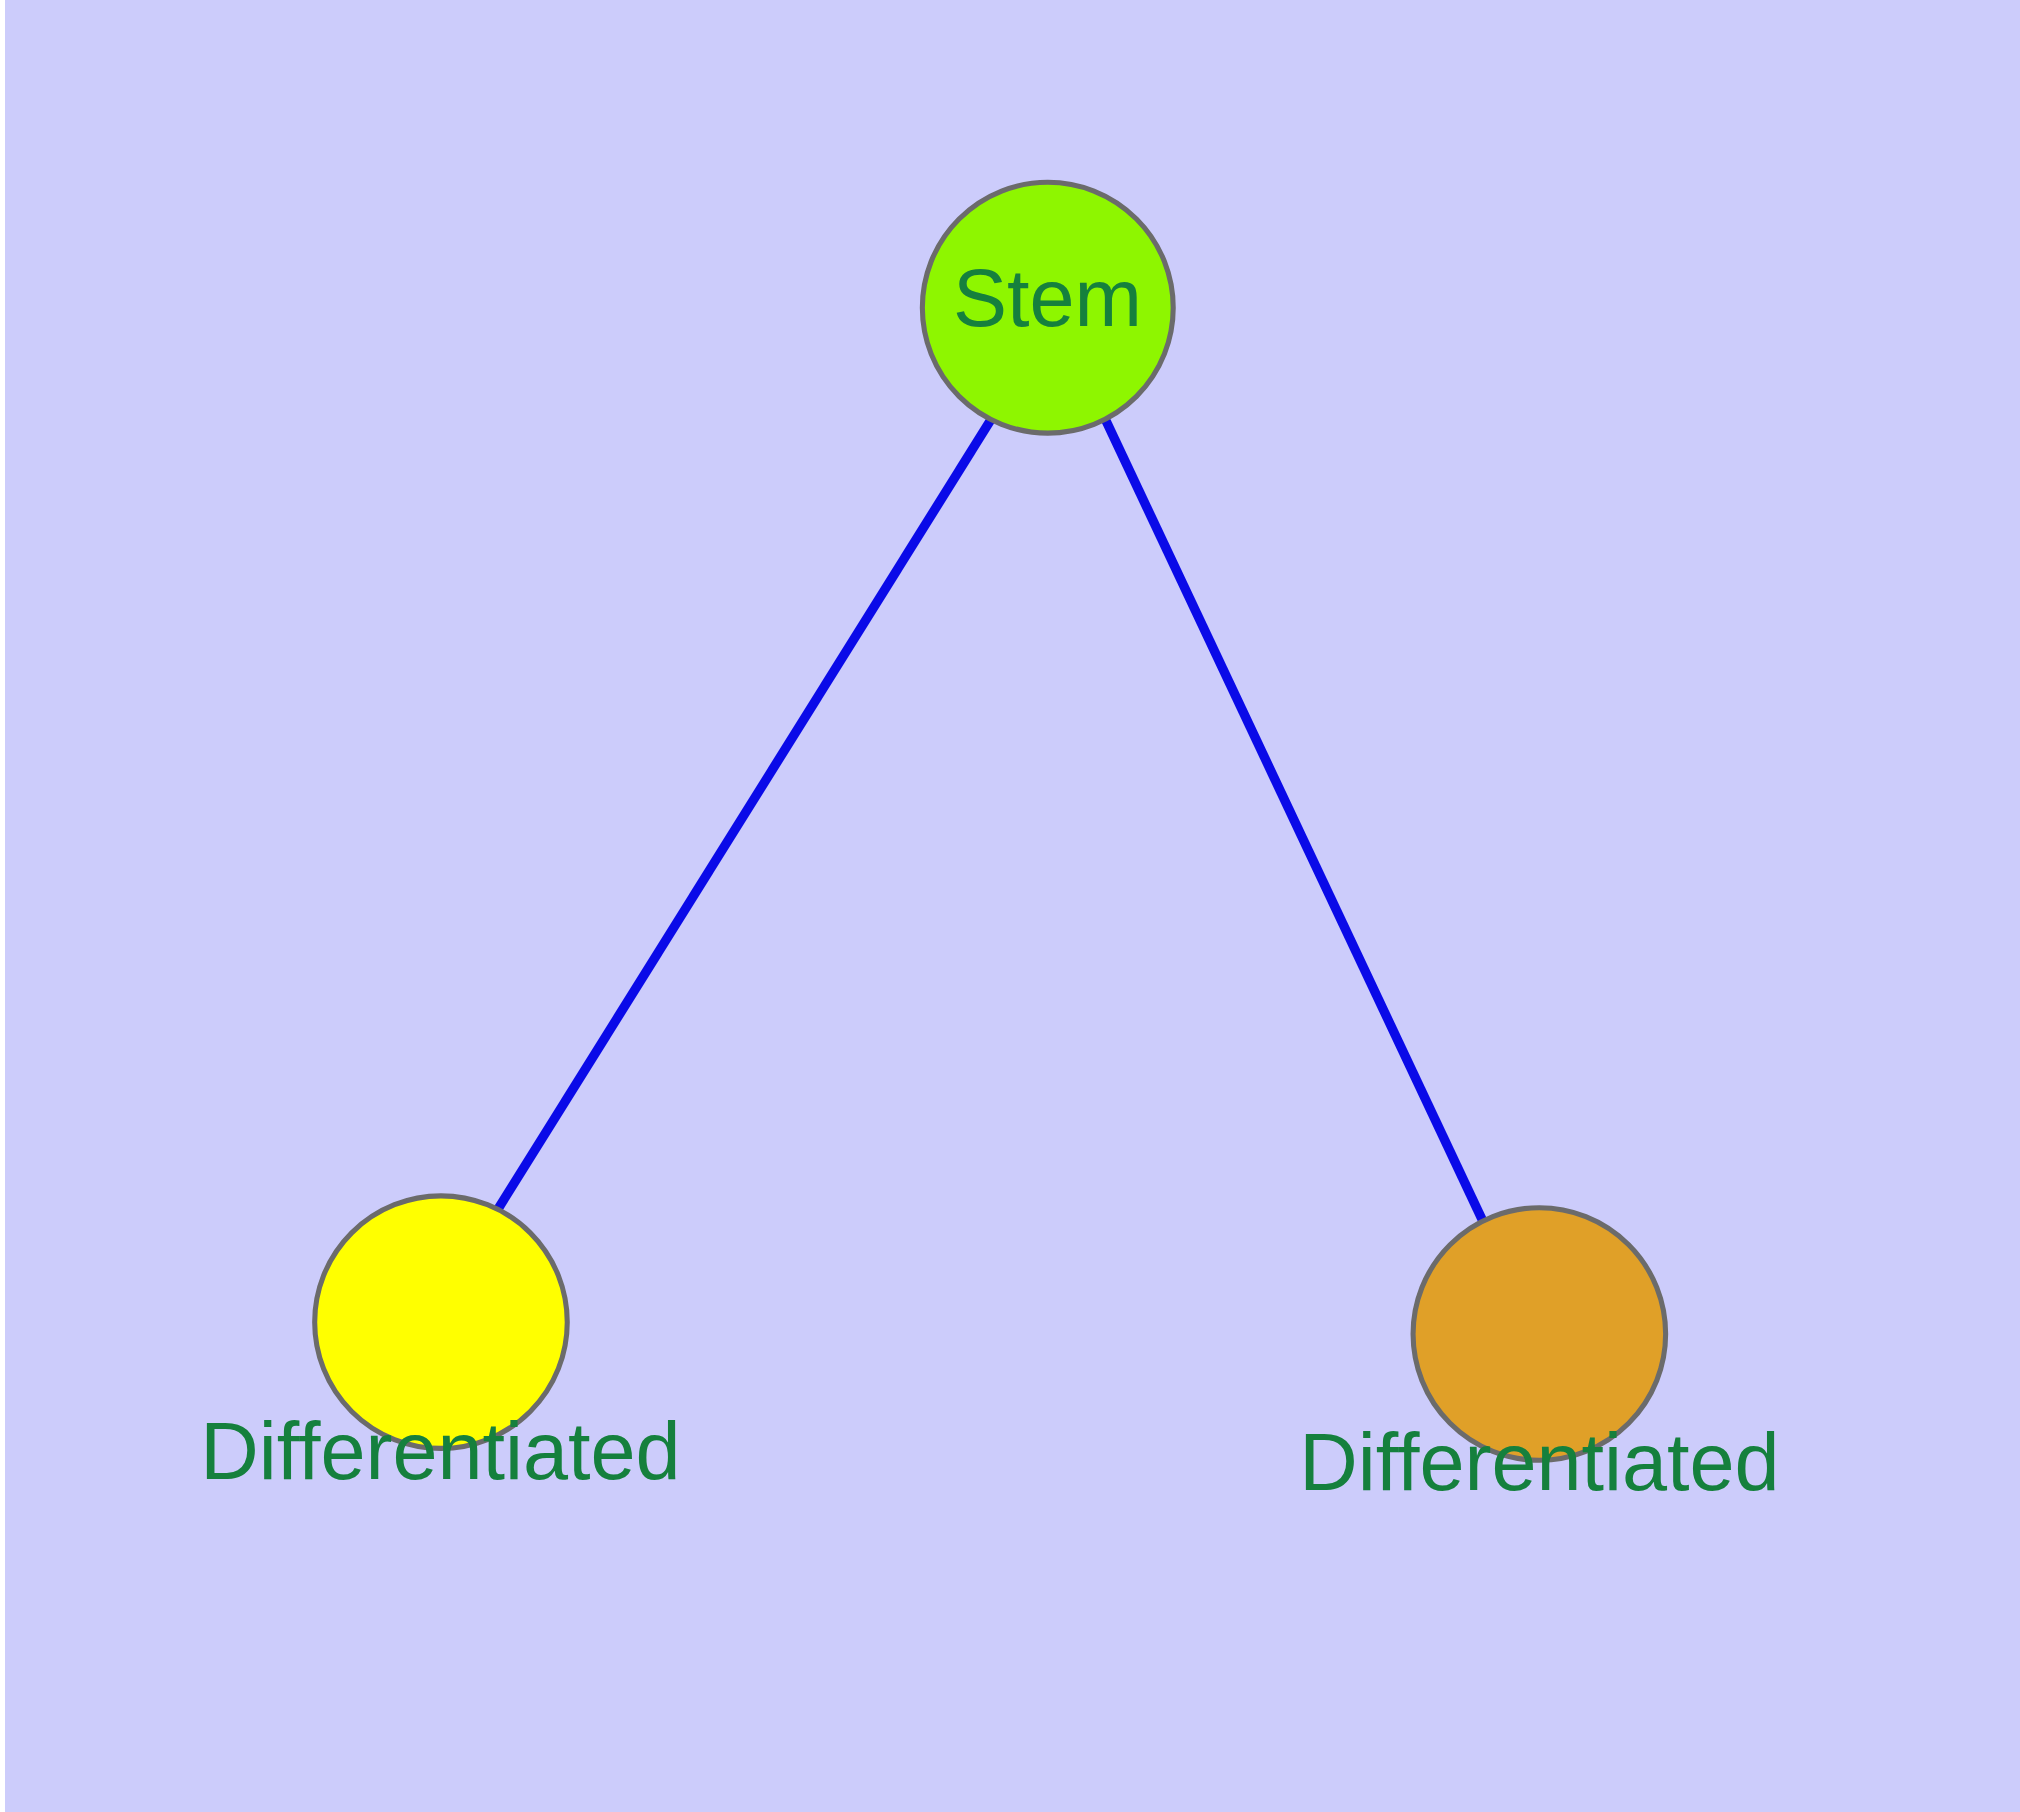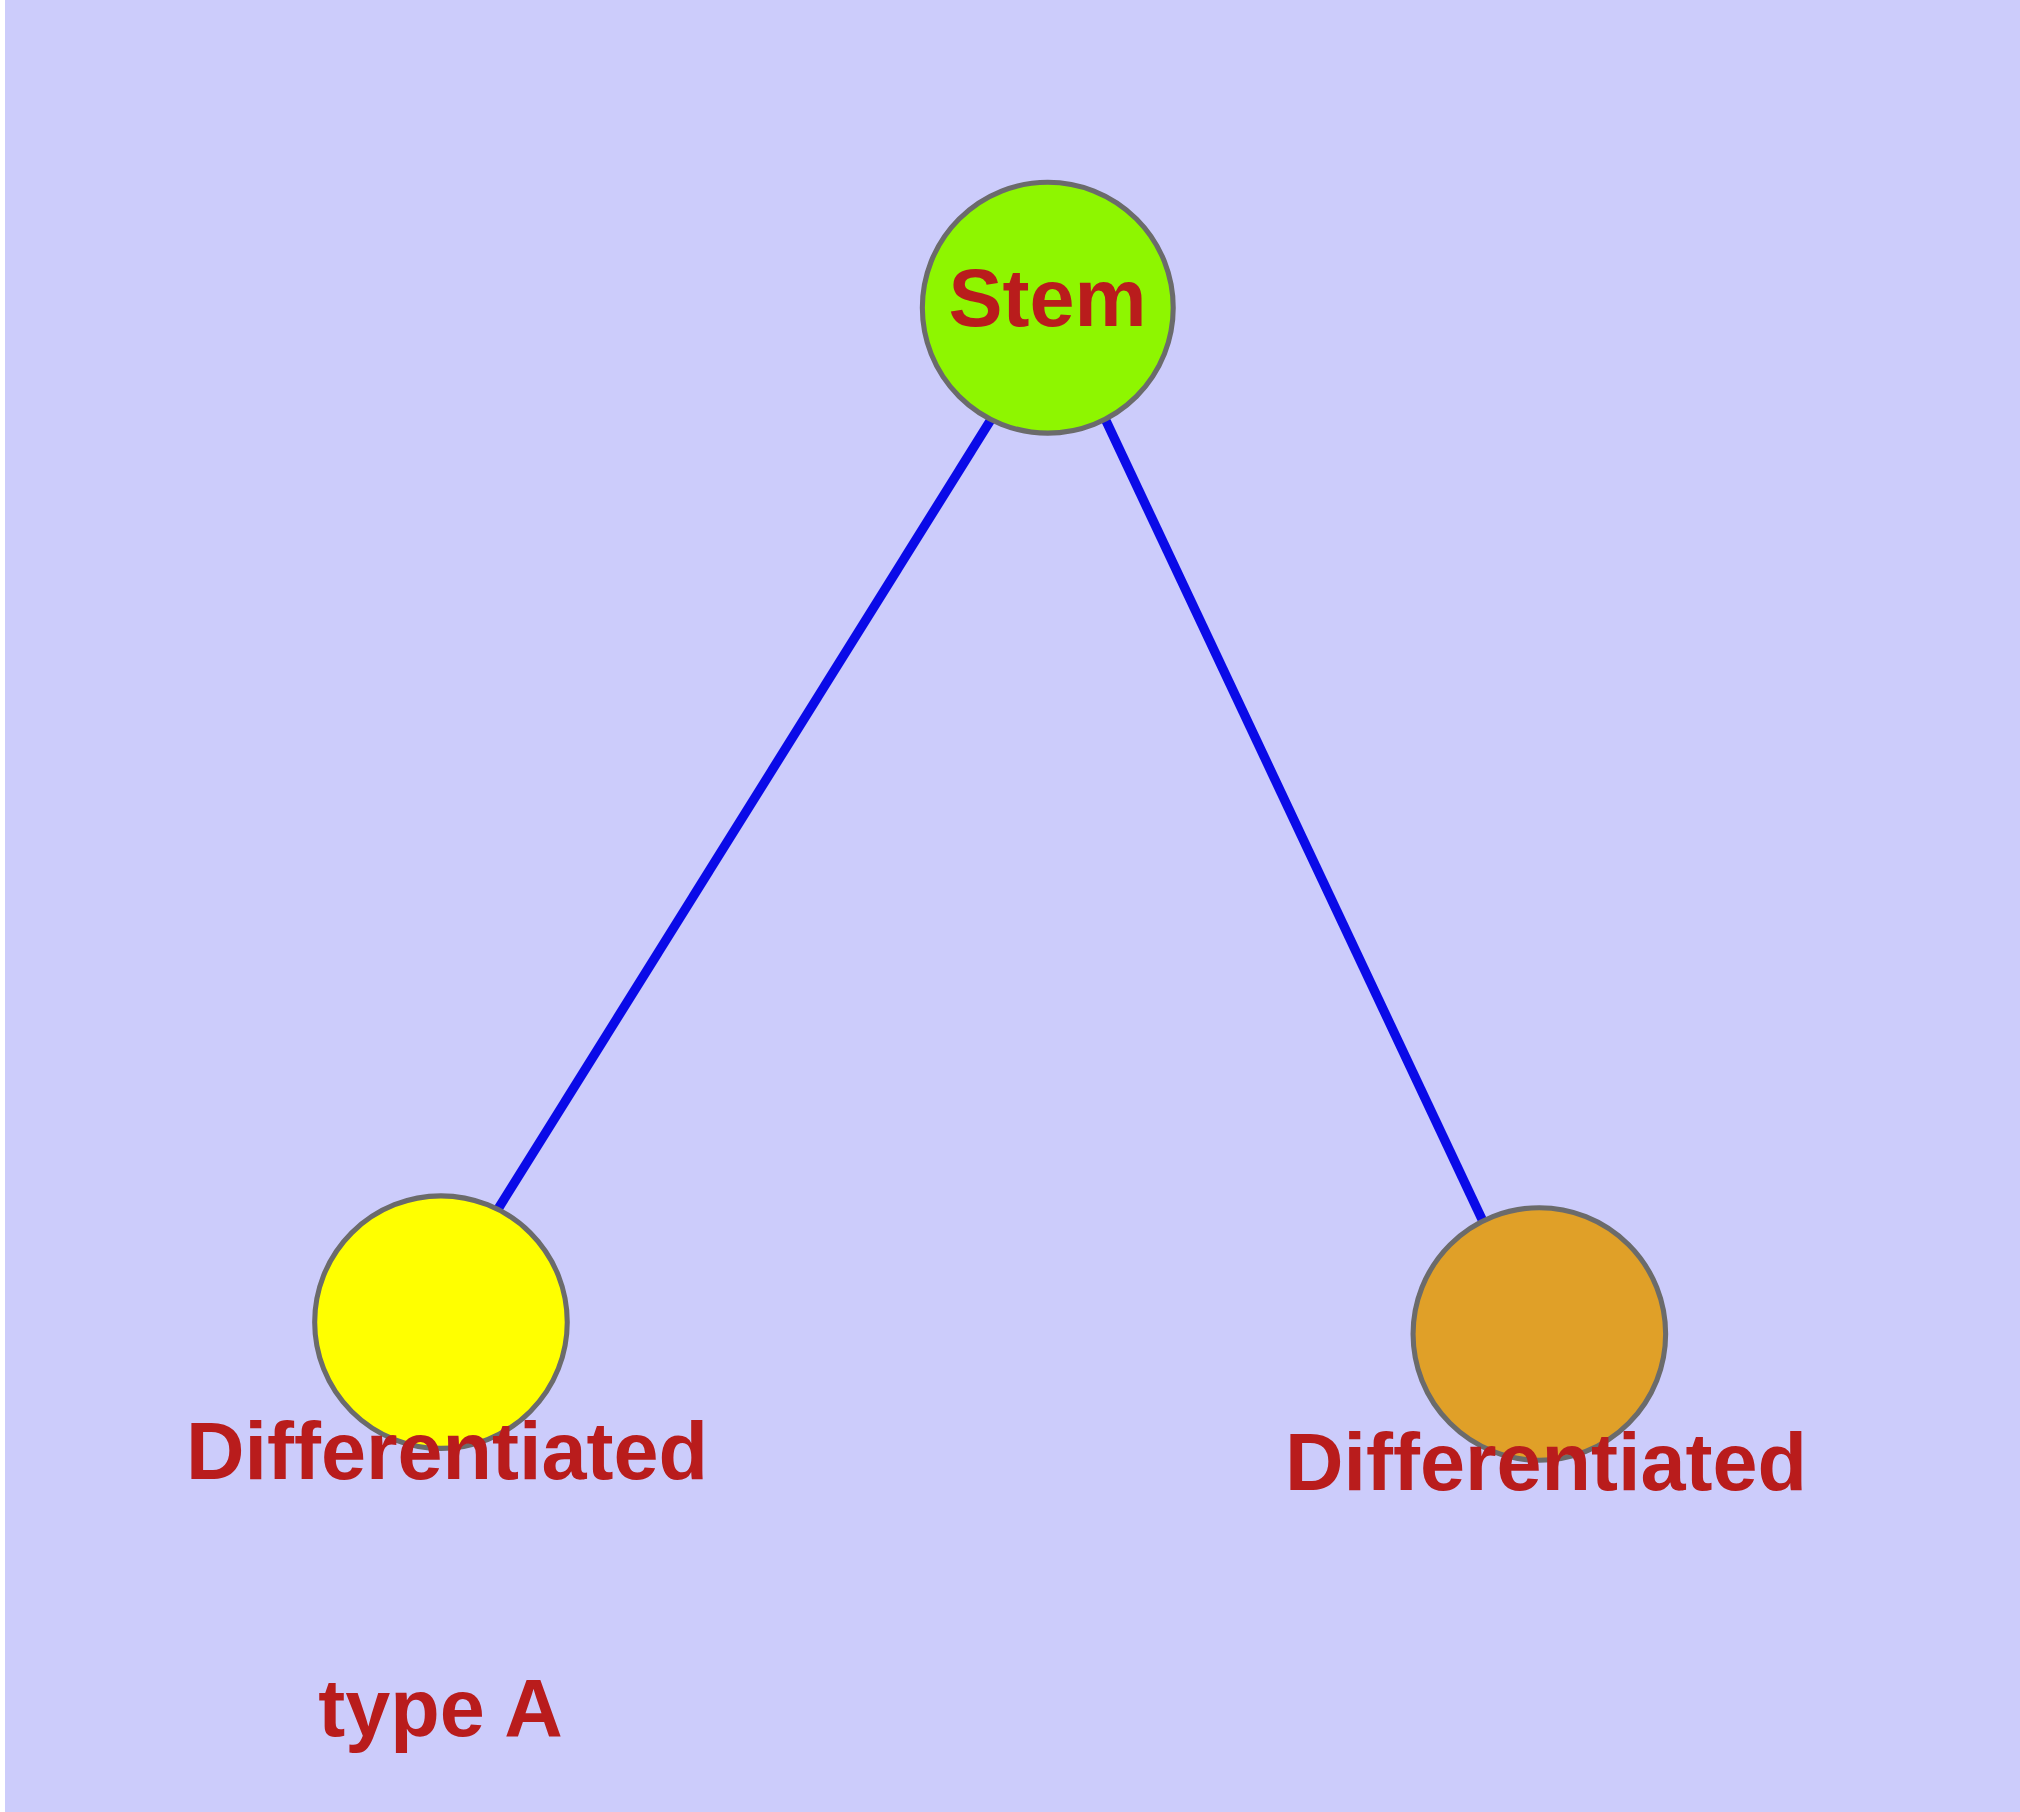--- a/index.html
+++ b/index.html
@@ -26,22 +26,22 @@
   #graph-svg {
     position: absolute;
     left: 0;
     top: 0;
     width: 2021px;
     height: 1812px;
   }
   .node-label {
     position: absolute;
     text-align: center;
-    color: #b91c1c;
-    font-weight: bold;
+    color: #15803d;
+    font-weight: normal;
     line-height: 1.06;
     white-space: pre;
     pointer-events: none;
     font-family: "Liberation Sans", sans-serif;
   }
   .label-stem {
     font-size: 81px;
     left: 793px;
     top: 256px;
     width: 509px;
@@ -76,21 +76,20 @@
 
     <circle cx="520" cy="1560" r="149" fill="#ffff00" stroke="#6b6b6b" stroke-width="6"></circle>
 
     <circle cx="1816" cy="1574" r="149" fill="#e0a028" stroke="#6b6b6b" stroke-width="6"></circle>
   </svg>
 
   <div class="node-label label-stem">Stem</div>
 
   <div class="node-label label-a">
     <div>Differentiated</div>
-    <div>type A</div>
   </div>
 
   <div class="node-label label-b">
     <div>Differentiated</div>
   </div>
 
 </div>
 
 
 </body></html>

